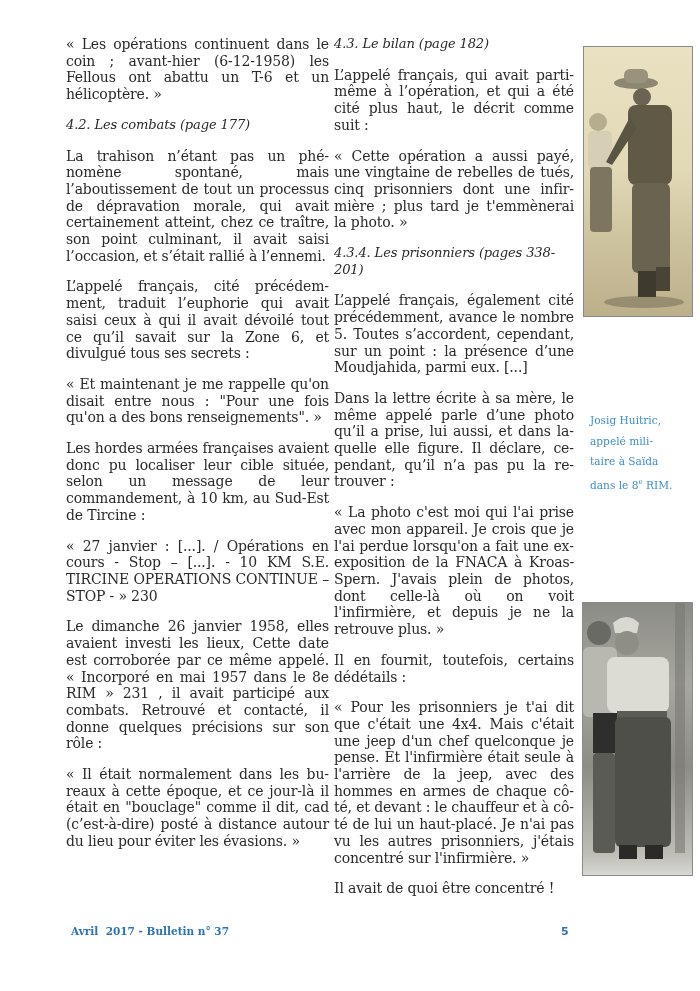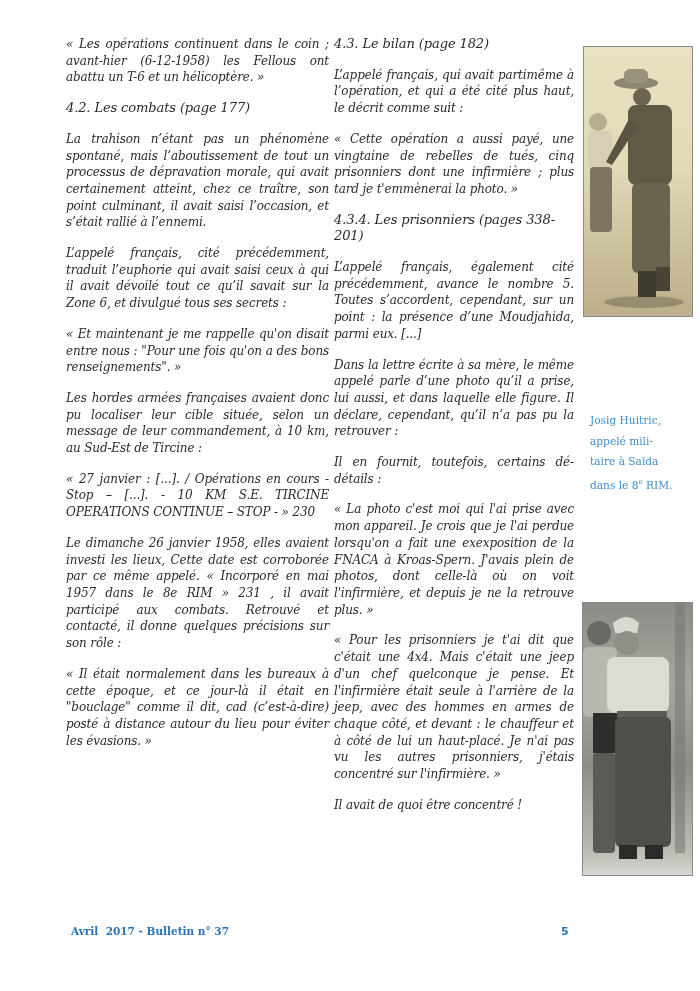--- a/index.html
+++ b/index.html
@@ -1,21 +1,21 @@
 <!DOCTYPE html>
 <html><head>
   <meta charset="utf-8">
   <style>
     html, body { margin: 0; padding: 0; background: #ffffff; }
     body { width: 700px; height: 991px; position: relative; overflow: hidden;
            font-family: "DejaVu Serif", "Liberation Serif", serif; color: #2a2a2a; }
     .col { position: absolute; top: 36px; }
     .col-left { left: 66px; width: 263px; }
     .col-mid { left: 334px; width: 240px; }
-    .para { font-style: italic; font-size: 12px; line-height: 16.7px; text-align: justify;
+    .para { font-size: 14px; line-height: 16.7px; text-align: justify;
             margin: 0 0 14px 0; letter-spacing: -0.15px; hyphens: manual; }
     .heading { font-style: italic; font-size: 13.1px; line-height: 16.7px; margin: 0 0 14px 0;
                letter-spacing: -0.15px; }
     .photo { position: absolute; border: 1px solid #8a8a8a; overflow: hidden; }
     .photo-1 { left: 583px; top: 46px; width: 108px; height: 269px;
       background: linear-gradient(180deg, #e9e1c1 0%, #e2d9b6 45%, #cfc4a0 70%, #bcb08b 100%); }
     .photo-2 { left: 582px; top: 602px; width: 109px; height: 272px;
       background: linear-gradient(180deg, #8c8c86 0%, #a7a7a0 30%, #8d8d86 60%, #bdbdb6 92%, #d8d8d2 100%); }
     .caption { position: absolute; left: 590px; top: 410px; width: 105px;
       font-family: "DejaVu Serif", serif; font-weight: normal; font-size: 10.6px; line-height: 20.5px;
@@ -41,22 +41,22 @@
   <p class="para">« Il était normalement dans les bu­reaux à cette époque, et ce jour-là il était en "bouclage" comme il dit, cad (c’est-à-dire) posté à distance autour du lieu pour éviter les éva­sions. »</p>
 </div>
 
 <div class="col col-mid">
   <p class="heading">4.3. Le bilan (page 182)</p>
   <p class="para">L’appelé français, qui avait parti­même à l’opération, et qui a été cité plus haut, le décrit comme suit :</p>
   <p class="para">« Cette opération a aussi payé, une vingtaine de rebelles de tués, cinq prisonniers dont une infir­mière ; plus tard je t'emmènerai la photo. »</p>
   <p class="heading">4.3.4. Les prisonniers (pages 338-201)</p>
   <p class="para">L’appelé français, également cité précédemment, avance le nombre 5. Toutes s’accordent, cependant, sur un point : la présence d’une Moudjahida, parmi eux. [...]</p>
   <p class="para">Dans la lettre écrite à sa mère, le même appelé parle d’une photo qu’il a prise, lui aussi, et dans la­quelle elle figure. Il déclare, ce­pendant, qu’il n’a pas pu la re­trouver :</p>
+  <p class="para">« La photo c'est moi qui l'ai prise avec mon appareil. Je crois que je l'ai perdue lorsqu'on a fait une ex­exposition de la FNACA à Kroas-Spern. J'avais plein de photos, dont celle-là où on voit l'infirmière, et depuis je ne la retrouve plus. »</p>
   <p class="para">Il en fournit, toutefois, certains dé­détails :</p>
-  <p class="para">« La photo c'est moi qui l'ai prise avec mon appareil. Je crois que je l'ai perdue lorsqu'on a fait une ex­exposition de la FNACA à Kroas-Spern. J'avais plein de photos, dont celle-là où on voit l'infirmière, et depuis je ne la retrouve plus. »</p>
   <p class="para">« Pour les prisonniers je t'ai dit que c'était une 4x4. Mais c'était une jeep d'un chef quelconque je pense. Et l'infirmière était seule à l'arrière de la jeep, avec des hommes en armes de chaque cô­té, et devant : le chauffeur et à cô­té de lui un haut-placé. Je n'ai pas vu les autres prisonniers, j'étais concentré sur l'infirmière. »</p>
   <p class="para">Il avait de quoi être concentré !</p>
 </div>
 
 <div class="photo photo-1" title="Sepia photograph of a soldier in a bush hat standing beside a child">
   <svg width="108" height="269" viewBox="0 0 108 269">
     <ellipse cx="60" cy="255" rx="40" ry="6" fill="#6e6650" opacity="0.5"></ellipse>
 
     <circle cx="14" cy="75" r="9" fill="#b6ad8e"></circle>
     <rect x="4" y="84" width="24" height="38" rx="5" fill="#d6cfb6"></rect>

